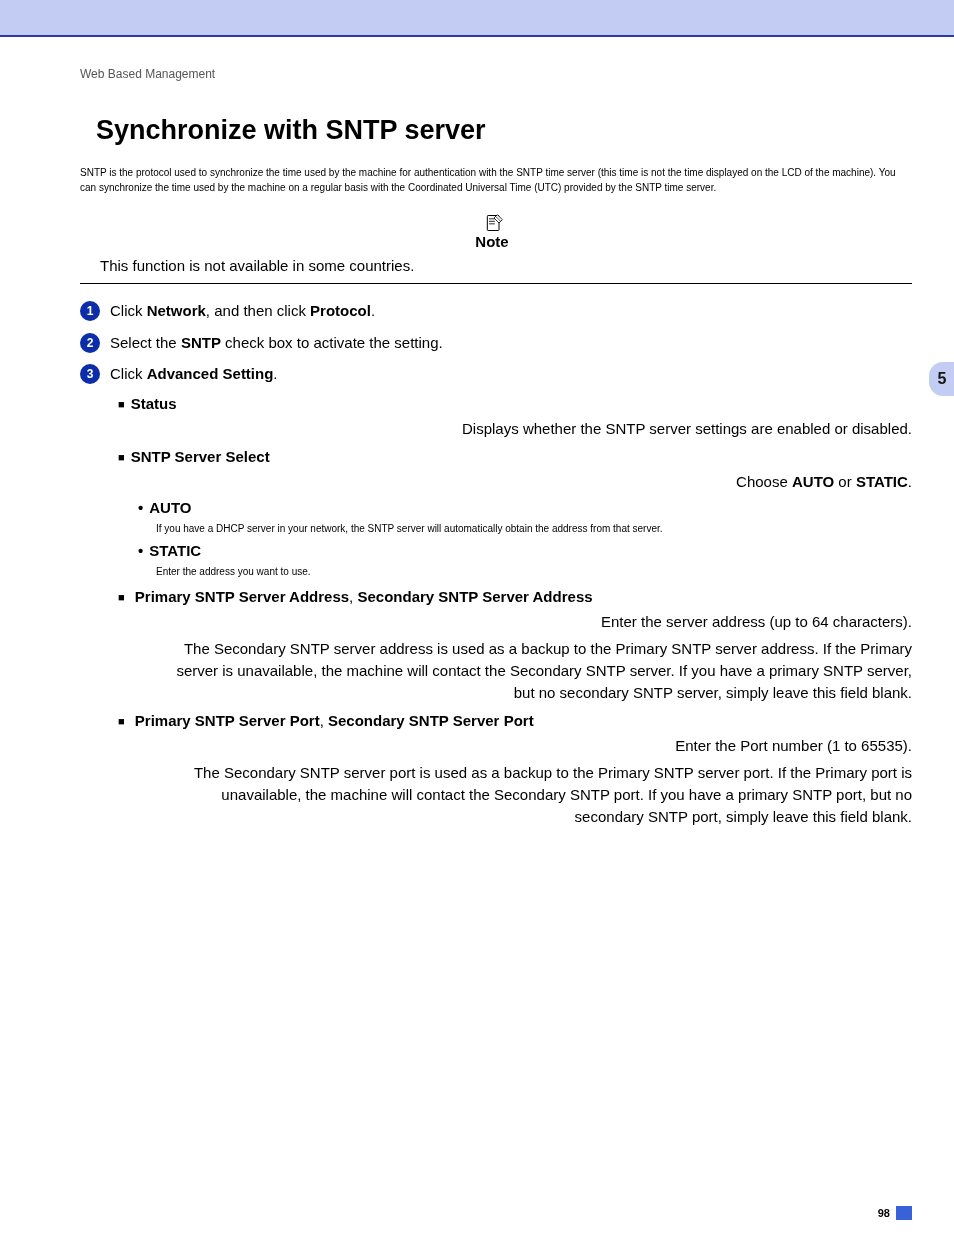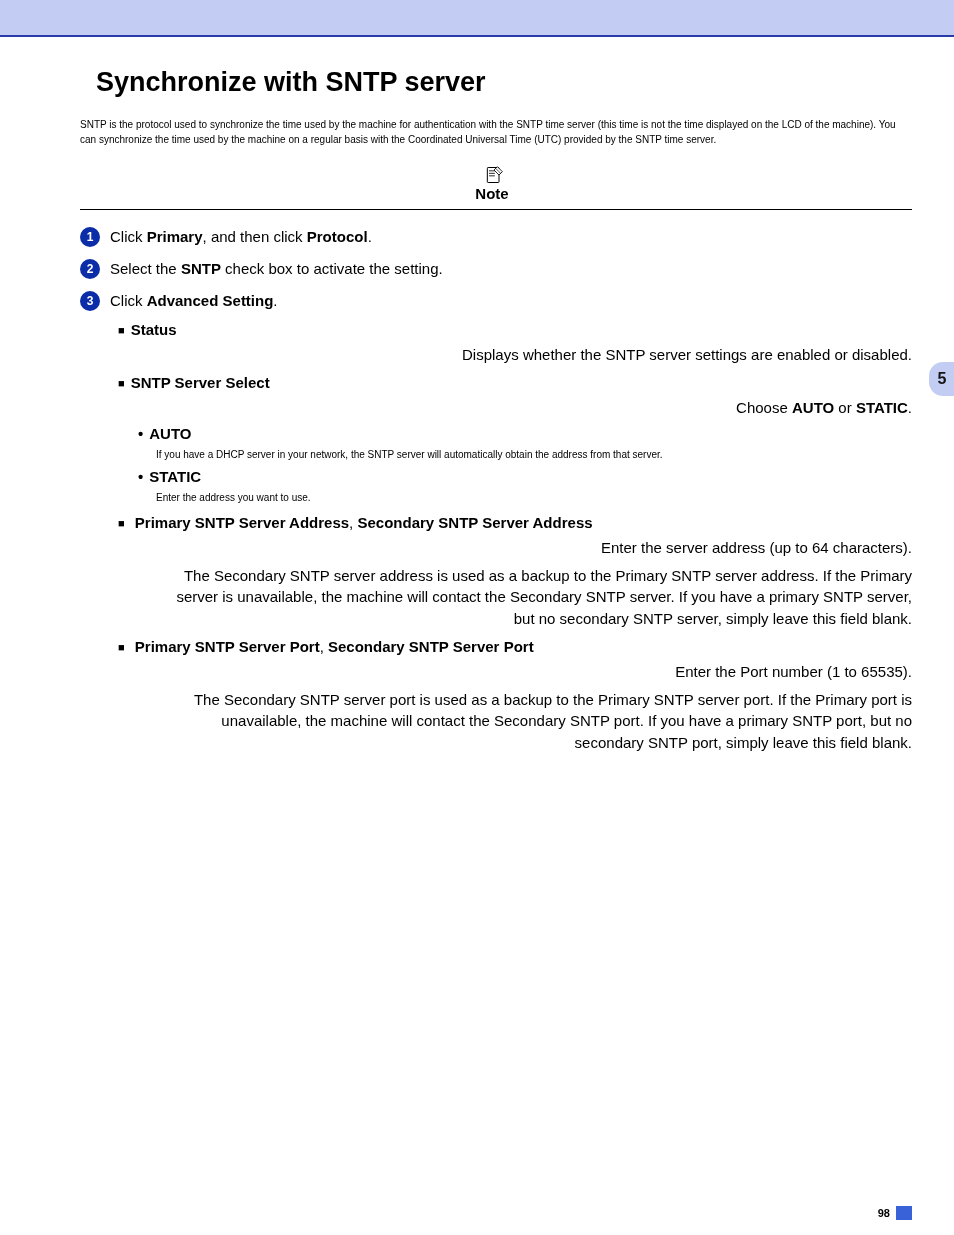--- a/index.html
+++ b/index.html
@@ -174,45 +174,47 @@
     background: #3a62d8;
   }
 </style>
 </head>
 <body>
 
 <div class="top-bar"></div>
 
 <div class="page">
 
+  <div class="header-line">Web Based Management</div>
 
   <h1 class="title">Synchronize with SNTP server</h1>
 
   <p class="intro">SNTP is the protocol used to synchronize the time used by the machine for authentication with the SNTP time server (this time is not the time displayed on the LCD of the machine). You can synchronize the time used by the machine on a regular basis with the Coordinated Universal Time (UTC) provided by the SNTP time server.</p>
 
   <div class="note-block">
     <div class="note-header">
       <span class="note-icon">
         <svg viewBox="0 0 24 24" width="20" height="20">
           <rect x="4" y="3" width="14" height="18" rx="1" fill="none" stroke="#000" stroke-width="1.2"></rect>
           <path d="M6 7 L13 7 M6 10 L13 10 M6 13 L13 13" stroke="#000" stroke-width="1"></path>
           <path d="M16 2 L22 8 L18 12 L12 6 Z" fill="#fff" stroke="#000" stroke-width="1"></path>
           <path d="M14 4 L20 10" stroke="#000" stroke-width="0.8"></path>
         </svg>
       </span>
       <span class="note-label">Note</span>
       <span class="note-rule"></span>
     </div>
+    <div class="note-body">This function is not available in some countries.</div>
     <div class="note-bottom-rule"></div>
   </div>
 
   <div class="step-row">
     <div class="step-bullet">1</div>
     <div class="step-text">
-      <span>Click </span><b>Primary</b><span>, and then click </span><b>Protocol</b><span>.</span>
+      <span>Click </span><b>Network</b><span>, and then click </span><b>Protocol</b><span>.</span>
     </div>
   </div>
 
   <div class="step-row">
     <div class="step-bullet">2</div>
     <div class="step-text">
       <span>Select the </span><b>SNTP</b><span> check box to activate the setting.</span>
     </div>
   </div>
 

